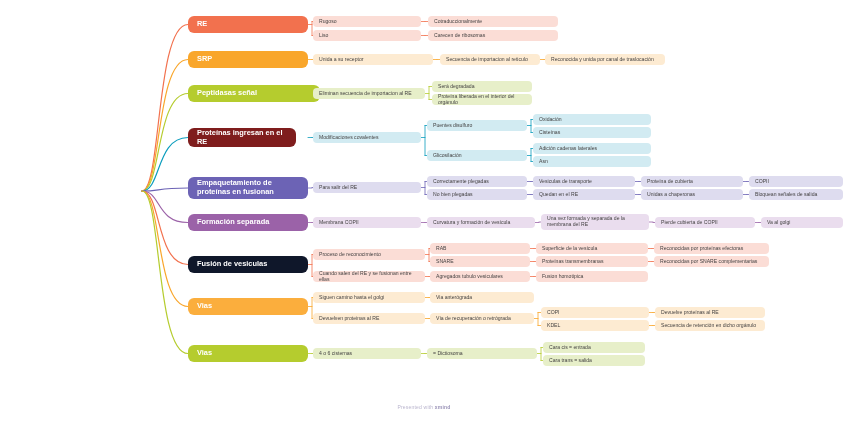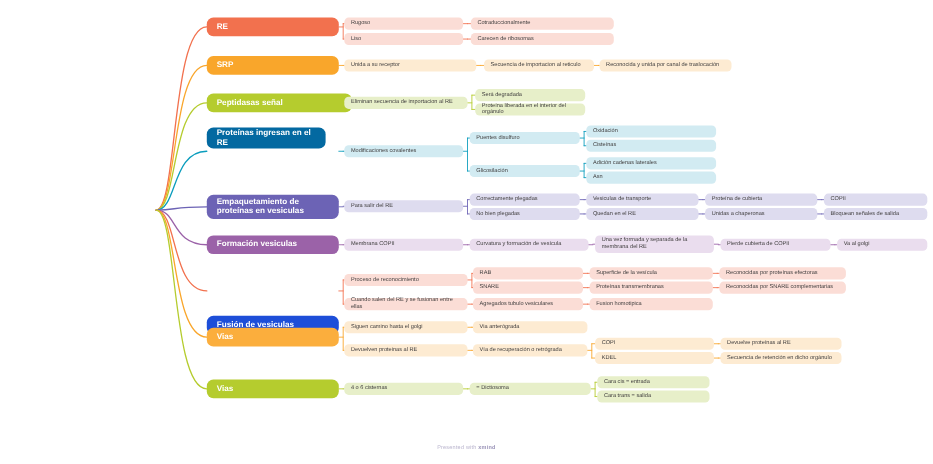--- a/index.html
+++ b/index.html
@@ -235,21 +235,21 @@
       </div>
       <div class="node lvl2" style="left: 313px; top: 88px; width: 112px; min-height: 11px; height: 11px; background: rgb(231, 239, 201);">
         <span>Eliminan secuencia de importacion al RE</span>
       </div>
       <div class="node lvl3" style="left: 432px; top: 81px; width: 100px; min-height: 11px; height: 11px; background: rgb(231, 239, 201);">
         <span>Será degradada</span>
       </div>
       <div class="node lvl3" style="left: 432px; top: 94px; width: 100px; min-height: 11px; height: 11px; background: rgb(231, 239, 201);">
         <span>Proteína liberada en el interior del orgánulo</span>
       </div>
-      <div class="node lvl1" style="left: 188px; top: 116px; width: 108px; min-height: 19px; height: 19px; background: #0369a1;">
+      <div class="node lvl1" style="left: 188px; top: 128px; width: 108px; min-height: 19px; height: 19px; background: #7f1d1d;">
         <span>Proteínas ingresan en el RE</span>
       </div>
       <div class="node lvl2" style="left: 313px; top: 132px; width: 108px; min-height: 11px; height: 11px; background: rgb(210, 235, 242);">
         <span>Modificaciones covalentes</span>
       </div>
       <div class="node lvl3" style="left: 427px; top: 120px; width: 100px; min-height: 11px; height: 11px; background: rgb(210, 235, 242);">
         <span>Puentes disulfuro</span>
       </div>
       <div class="node lvl4" style="left: 533px; top: 114px; width: 118px; min-height: 11px; height: 11px; background: rgb(210, 235, 242);">
         <span>Oxidación</span>
@@ -260,21 +260,21 @@
       <div class="node lvl3" style="left: 427px; top: 150px; width: 100px; min-height: 11px; height: 11px; background: rgb(210, 235, 242);">
         <span>Glicosilación</span>
       </div>
       <div class="node lvl4" style="left: 533px; top: 143px; width: 118px; min-height: 11px; height: 11px; background: rgb(210, 235, 242);">
         <span>Adición cadenas laterales</span>
       </div>
       <div class="node lvl4" style="left: 533px; top: 156px; width: 118px; min-height: 11px; height: 11px; background: rgb(210, 235, 242);">
         <span>Asn</span>
       </div>
       <div class="node lvl1" style="left: 188px; top: 177px; width: 120px; min-height: 22px; height: 22px; background: rgb(108, 99, 181);">
-        <span>Empaquetamiento de proteínas en vesiculas</span>
+        <span>Empaquetamiento de proteínas en fusionan</span>
       </div>
       <div class="node lvl2" style="left: 313px; top: 182px; width: 108px; min-height: 11px; height: 11px; background: rgb(222, 220, 239);">
         <span>Para salir del RE</span>
       </div>
       <div class="node lvl3" style="left: 427px; top: 176px; width: 100px; min-height: 11px; height: 11px; background: rgb(222, 220, 239);">
         <span>Correctamente plegadas</span>
       </div>
       <div class="node lvl4" style="left: 533px; top: 176px; width: 102px; min-height: 11px; height: 11px; background: rgb(222, 220, 239);">
         <span>Vesiculas de transporte</span>
       </div>
@@ -290,38 +290,38 @@
       <div class="node lvl4" style="left: 533px; top: 189px; width: 102px; min-height: 11px; height: 11px; background: rgb(222, 220, 239);">
         <span>Quedan en el RE</span>
       </div>
       <div class="node lvl5" style="left: 641px; top: 189px; width: 102px; min-height: 11px; height: 11px; background: rgb(222, 220, 239);">
         <span>Unidas a chaperonas</span>
       </div>
       <div class="node lvl5" style="left: 749px; top: 189px; width: 94px; min-height: 11px; height: 11px; background: rgb(222, 220, 239);">
         <span>Bloquean señales de salida</span>
       </div>
       <div class="node lvl1" style="left: 188px; top: 214px; width: 120px; min-height: 17px; height: 17px; background: rgb(155, 98, 168);">
-        <span>Formación vesiculas</span>
+        <span>Formación separada</span>
       </div>
       <div class="node lvl2" style="left: 313px; top: 217px; width: 108px; min-height: 11px; height: 11px; background: rgb(234, 221, 238);">
         <span>Membrana COPII</span>
       </div>
       <div class="node lvl3" style="left: 427px; top: 217px; width: 108px; min-height: 11px; height: 11px; background: rgb(234, 221, 238);">
         <span>Curvatura y formación de vesícula</span>
       </div>
       <div class="node lvl4" style="left: 541px; top: 214px; width: 108px; min-height: 16px; height: 16px; background: rgb(234, 221, 238);">
         <span>Una vez formada y separada de la membrana del RE</span>
       </div>
       <div class="node lvl5" style="left: 655px; top: 217px; width: 100px; min-height: 11px; height: 11px; background: rgb(234, 221, 238);">
         <span>Pierde cubierta de COPII</span>
       </div>
       <div class="node lvl5" style="left: 761px; top: 217px; width: 82px; min-height: 11px; height: 11px; background: rgb(234, 221, 238);">
         <span>Va al golgi</span>
       </div>
-      <div class="node lvl1" style="left: 188px; top: 256px; width: 120px; min-height: 17px; height: 17px; background: #1d4ed8; margin-top: 31px;">
+      <div class="node lvl1" style="left: 188px; top: 256px; width: 120px; min-height: 17px; height: 17px; background: #0f172a;">
         <span>Fusión de vesiculas</span>
       </div>
       <div class="node lvl2" style="left: 313px; top: 249px; width: 112px; min-height: 11px; height: 11px; background: rgb(251, 221, 214);">
         <span>Proceso de reconocimiento</span>
       </div>
       <div class="node lvl3" style="left: 430px; top: 243px; width: 100px; min-height: 11px; height: 11px; background: rgb(251, 221, 214);">
         <span>RAB</span>
       </div>
       <div class="node lvl4" style="left: 536px; top: 243px; width: 112px; min-height: 11px; height: 11px; background: rgb(251, 221, 214);">
         <span>Superficie de la vesícula</span>

